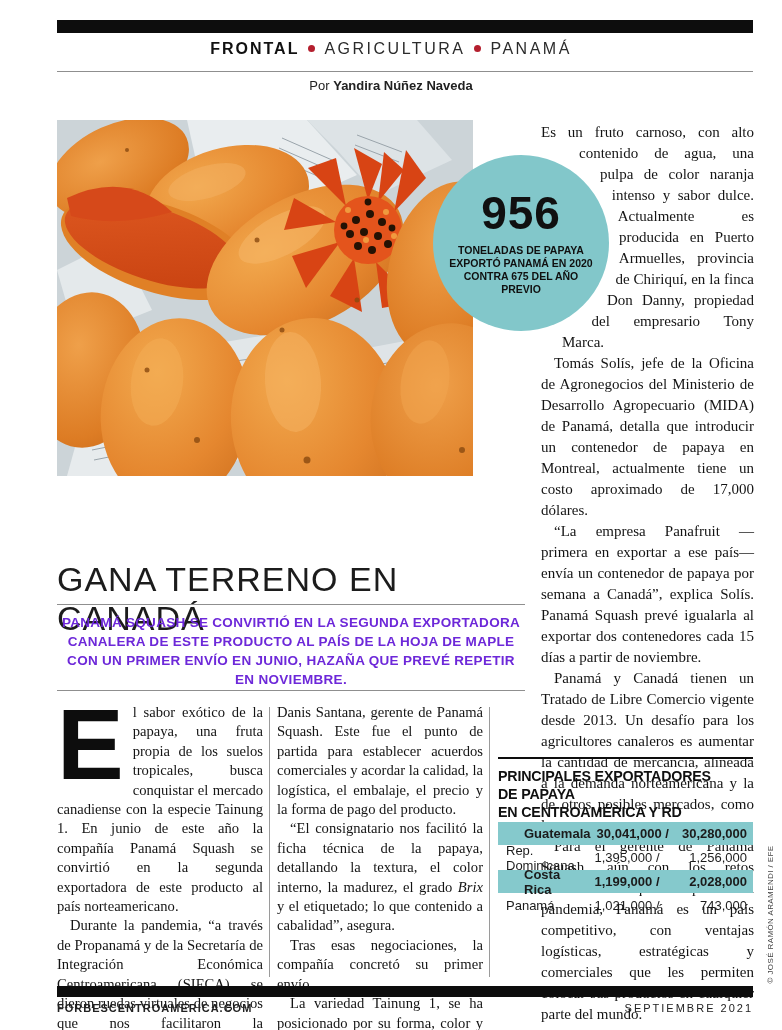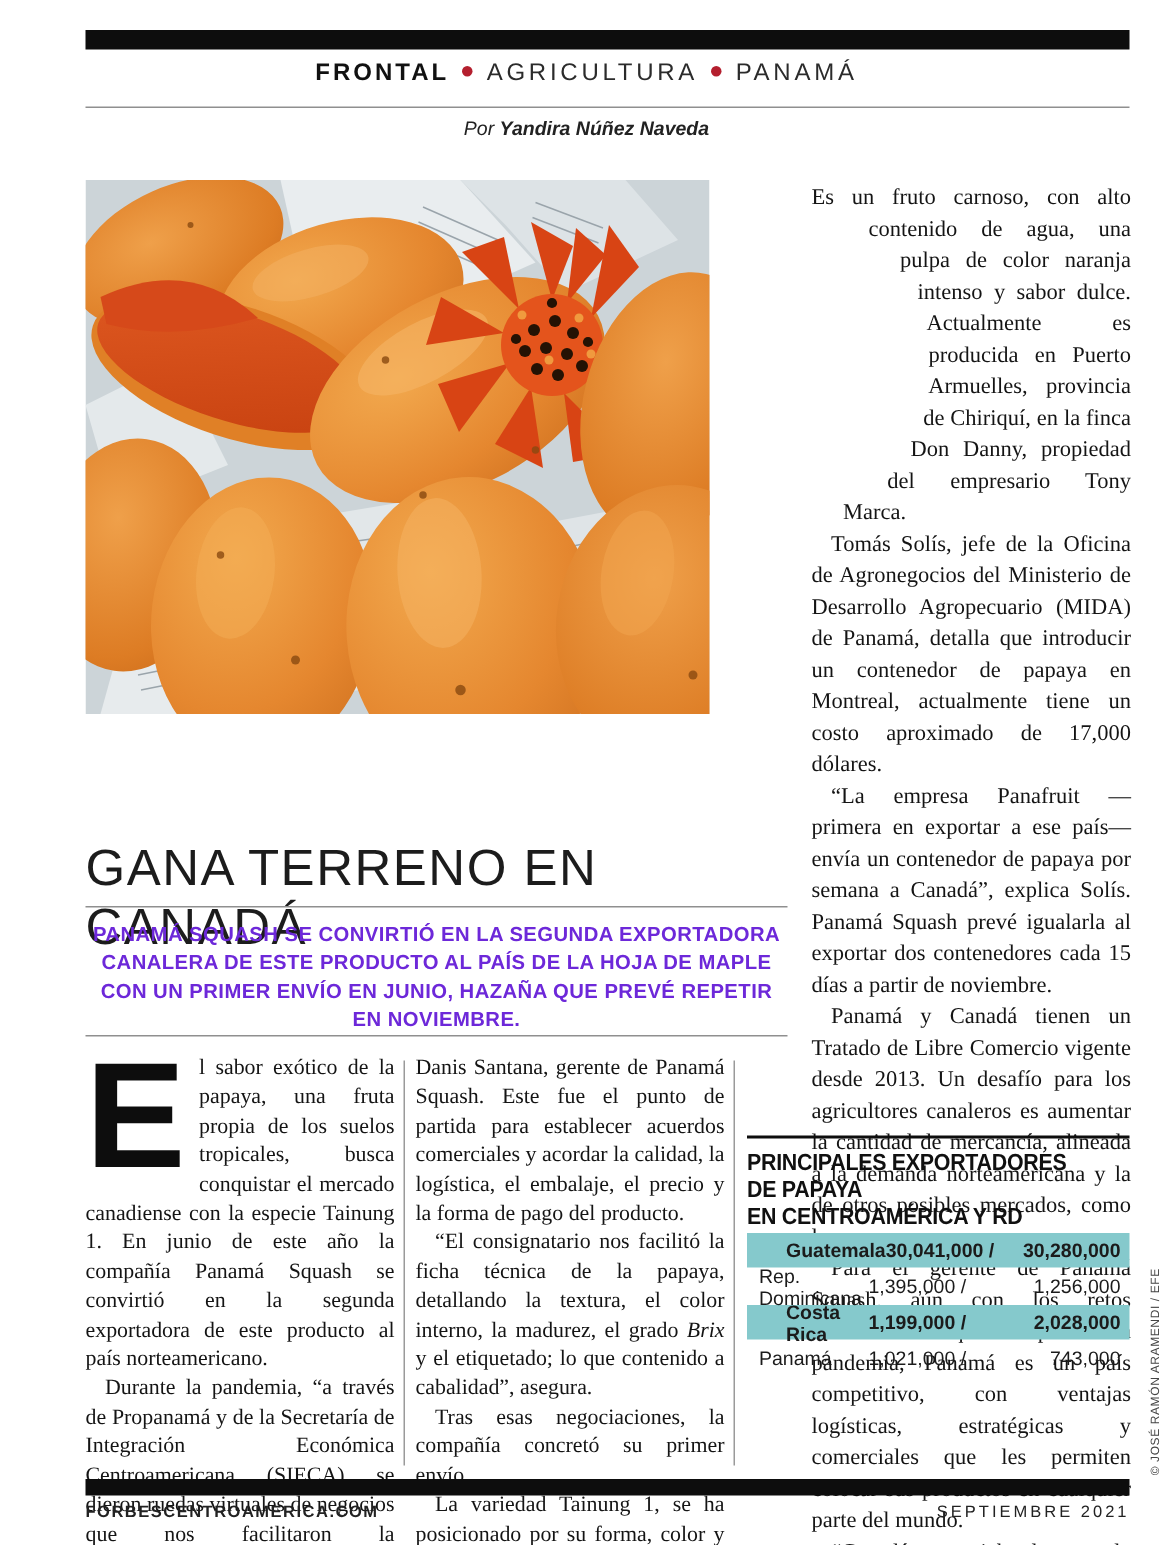--- a/index.html
+++ b/index.html
@@ -7,21 +7,21 @@
         font-family:"Liberation Sans",sans-serif;color:#111;}
   .abs{position:absolute;}
 
   
   .topbar{left:57px;top:20px;width:696px;height:13px;background:#0d0d0d;}
   .kicker{left:0;top:40px;width:782px;text-align:center;font-size:16px;letter-spacing:2.5px;color:#2b2b2b;}
   .kicker b{font-weight:800;letter-spacing:2px;color:#111;}
   .kdot{display:inline-block;width:7px;height:7px;border-radius:50%;background:#b41f2e;margin:0 9px 2px 9px;vertical-align:middle;}
   .rule{background:#8f8f8f;height:1px;}
   .hrule1{left:57px;top:71px;width:696px;}
-  .byline{left:0;top:78px;width:782px;text-align:center;font-size:13px;color:#222;font-style:italic;}
+  .byline{left:0;top:78px;width:782px;text-align:center;font-size:13px;color:#222;}
   .byline b{font-weight:800;}
 
   
   .photo{left:57px;top:120px;width:416px;height:356px;}
 
   
   .badge{left:433px;top:155px;width:176px;height:176px;border-radius:50%;background:#82c7ca;
          display:flex;flex-direction:column;align-items:center;justify-content:center;text-align:center;}
   .badge .num{font-size:46px;font-weight:800;letter-spacing:1px;color:#101010;line-height:1;}
   .badge .cap{width:146px;margin-top:8px;font-size:10.5px;line-height:13px;font-weight:700;color:#101010;}
@@ -56,21 +56,21 @@
   .tbl{left:498px;top:757px;width:255px;}
   .tbl-toprule{height:2px;background:#0d0d0d;width:255px;}
   .tbl-title{margin-top:8px;font-size:15.5px;line-height:18px;font-weight:800;letter-spacing:-.2px;color:#101010;
              transform:scaleX(.92);transform-origin:left;white-space:pre-line;}
   .tbl-head{display:flex;margin-top:10px;align-items:flex-start;}
   .tbl-head .hc1{flex:1;font-size:11px;font-weight:800;letter-spacing:.5px;padding-top:3px;}
   .tbl-head .hc2{width:172px;font-size:11px;line-height:13px;font-weight:800;text-align:center;letter-spacing:.2px;}
   .trow{display:flex;align-items:center;height:23px;font-size:13px;color:#1b1b1b;padding:0 6px 0 8px;margin-top:1px;}
   .trow .c{flex:1;}
   .trow .v{display:flex;width:168px;}
-  .trow .v .a{flex:1;text-align:left;}
+  .trow .v .a{flex:1;text-align:center;}
   .trow .v .b{width:72px;text-align:right;}
   .trow.hl{background:#85c9cc;font-weight:800;padding-left:26px;}
   .tbl-src{margin-top:10px;text-align:right;font-size:9px;line-height:12px;color:#333;width:243px;margin-left:12px;}
 
   
   .credit{left:690px;top:910px;width:160px;text-align:center;font-size:8px;letter-spacing:.4px;color:#444;
           transform:rotate(-90deg);}
   .footbar{left:57px;top:986px;width:696px;height:11px;background:#0d0d0d;}
   .footer{left:57px;top:1002px;width:696px;display:flex;justify-content:space-between;font-size:11px;color:#222;}
   .footer .l{font-weight:800;letter-spacing:1px;}
@@ -196,20 +196,24 @@
         <circle cx="90" cy="250" r="2.5"></circle>
         <circle cx="250" cy="340" r="3.5"></circle>
       <circle cx="300" cy="180" r="2.5"></circle>
         <circle cx="200" cy="120" r="2.5"></circle>
         <circle cx="70" cy="30" r="2"></circle>
       <circle cx="405" cy="330" r="3"></circle>
         <circle cx="225" cy="210" r="2.5"></circle>
     </g>
   </svg>
 
+  <div class="abs badge">
+    <div class="num">956</div>
+    <div class="cap">TONELADAS DE PAPAYA EXPORTÓ PANAMÁ EN 2020 CONTRA 675 DEL AÑO PREVIO</div>
+  </div>
 
   <div class="abs col3">
     <div class="curve"></div>
     <p>Es un fruto carnoso, con alto contenido de agua, una pulpa de color naranja intenso y sabor dulce. Actualmente es producida en Puerto Armuelles, provincia de Chiriquí, en la finca Don Danny, propiedad del empresario Tony Marca.</p>
     <p class="ind">Tomás Solís, jefe de la Oficina de Agronegocios del Ministerio de Desarrollo Agropecuario (MIDA) de Panamá, detalla que introducir un contenedor de papaya en Montreal, actualmente tiene un costo aproximado de 17,000 dólares.</p>
     <p class="ind">“La empresa Panafruit —primera en exportar a ese país— envía un contenedor de papaya por semana a Canadá”, explica Solís. Panamá Squash prevé igualarla al exportar dos contenedores cada 15 días a partir de noviembre.</p>
     <p class="ind">Panamá y Canadá tienen un Tratado de Libre Comercio vigente desde 2013. Un desafío para los agricultores canaleros es aumentar la cantidad de mercancía, alineada a la demanda norteamericana y la de otros posibles mercados, como los europeos.</p>
     <p class="ind">Para el gerente de Panamá Squash, aún con los retos comerciales que supone la pandemia, Panamá es un país competitivo, con ventajas logísticas, estratégicas y comerciales que les permiten colocar sus productos en cualquier parte del mundo.</p>
     <p class="ind"><span>“Canadá es un nicho de mercado atractivo para comercializar la papaya, al que esperamos acceder en esta segunda mitad de 2021”. </span></p>
   </div>

